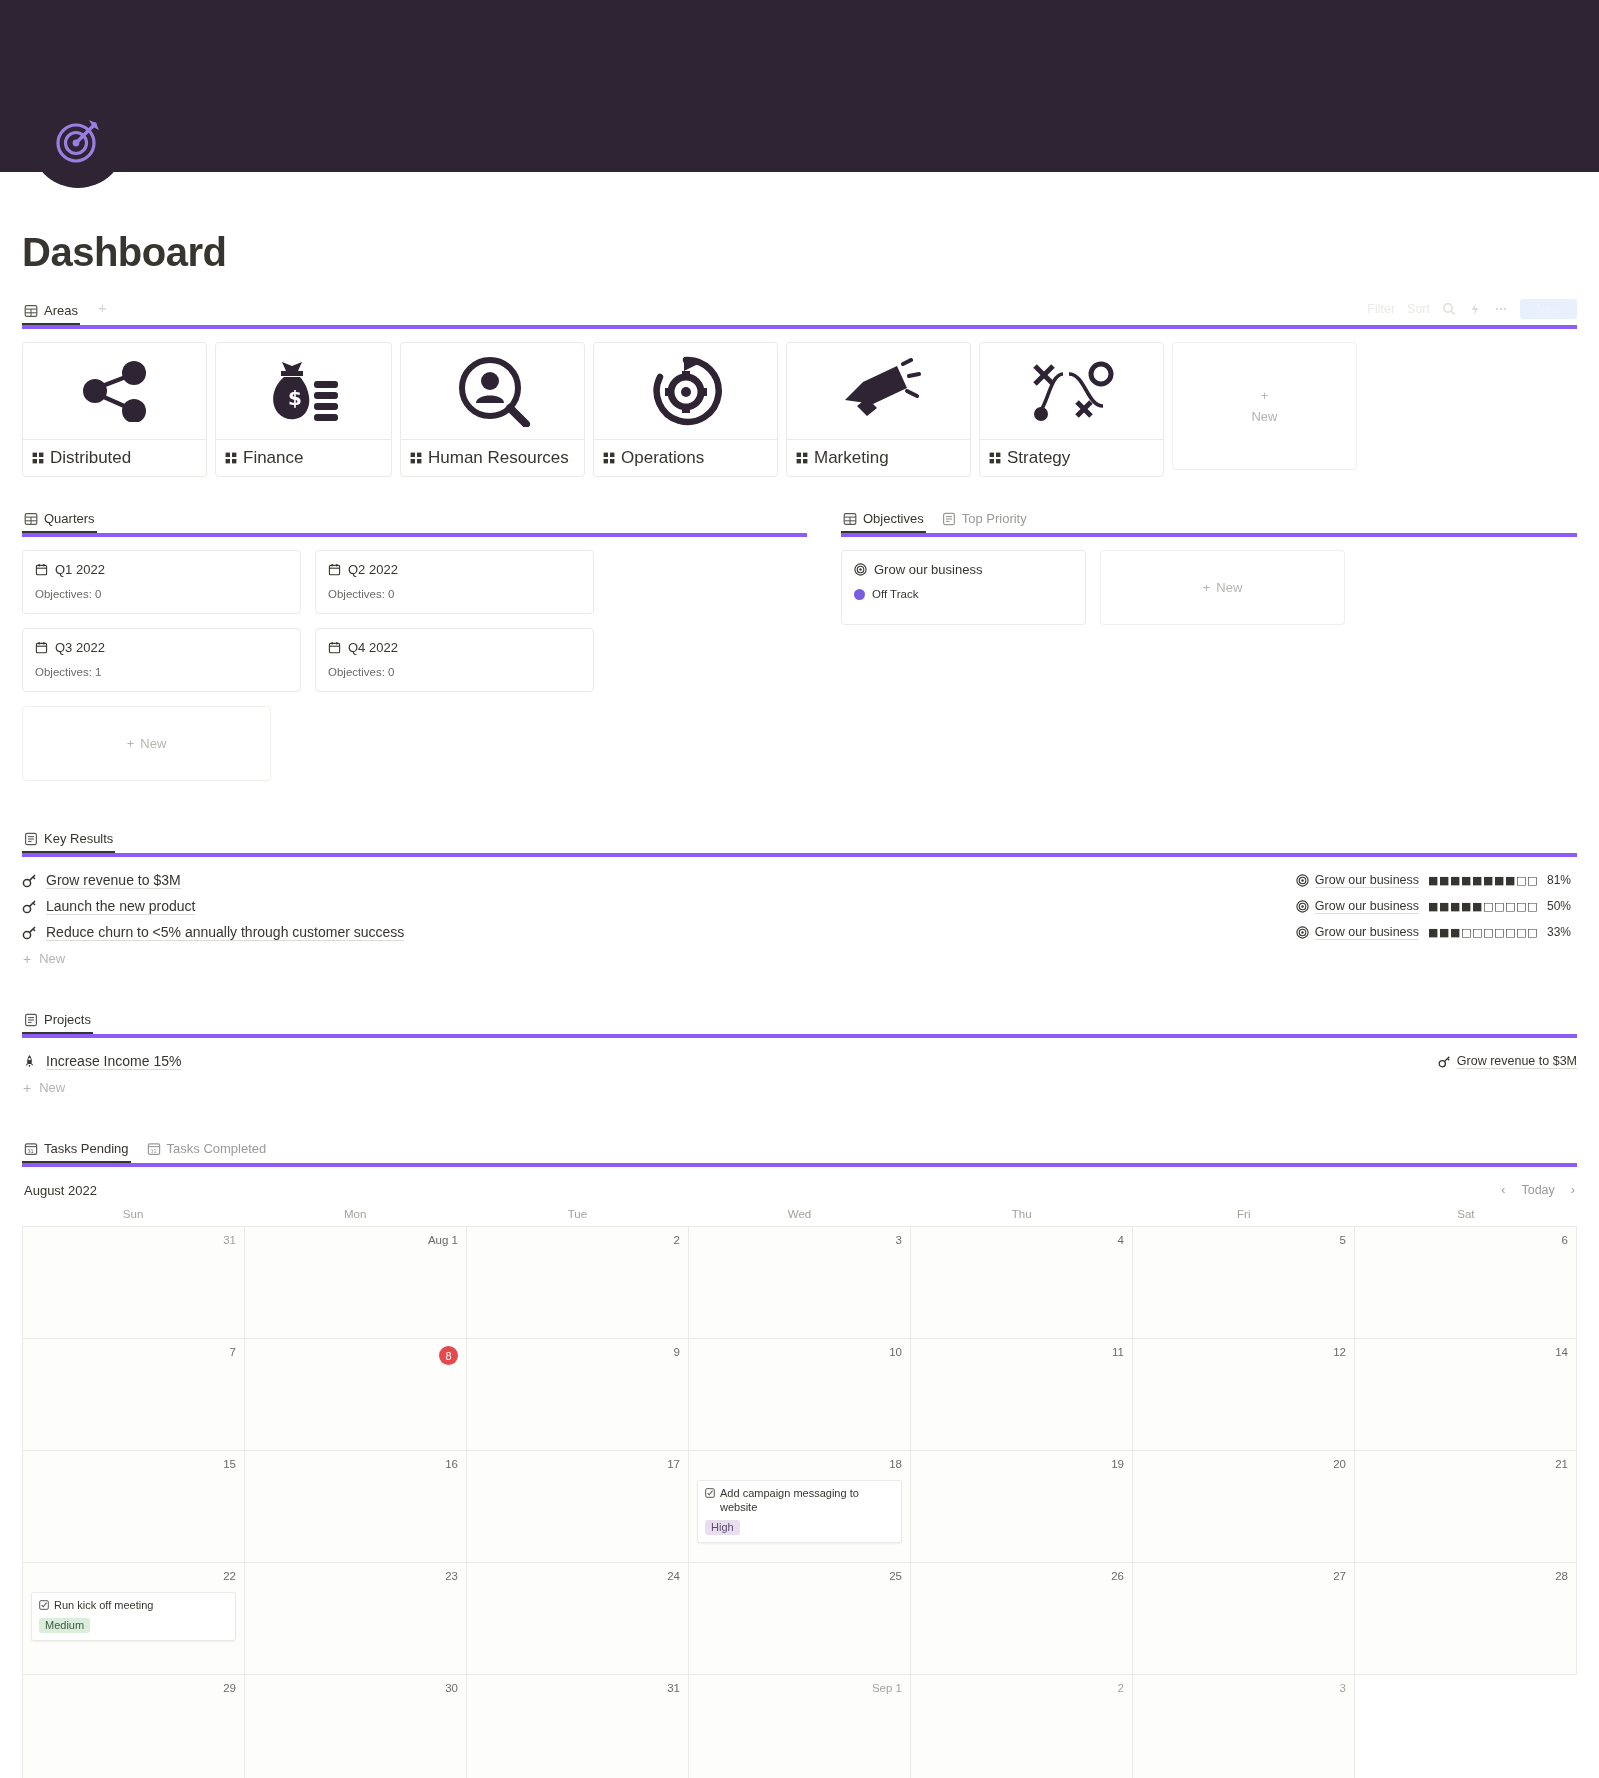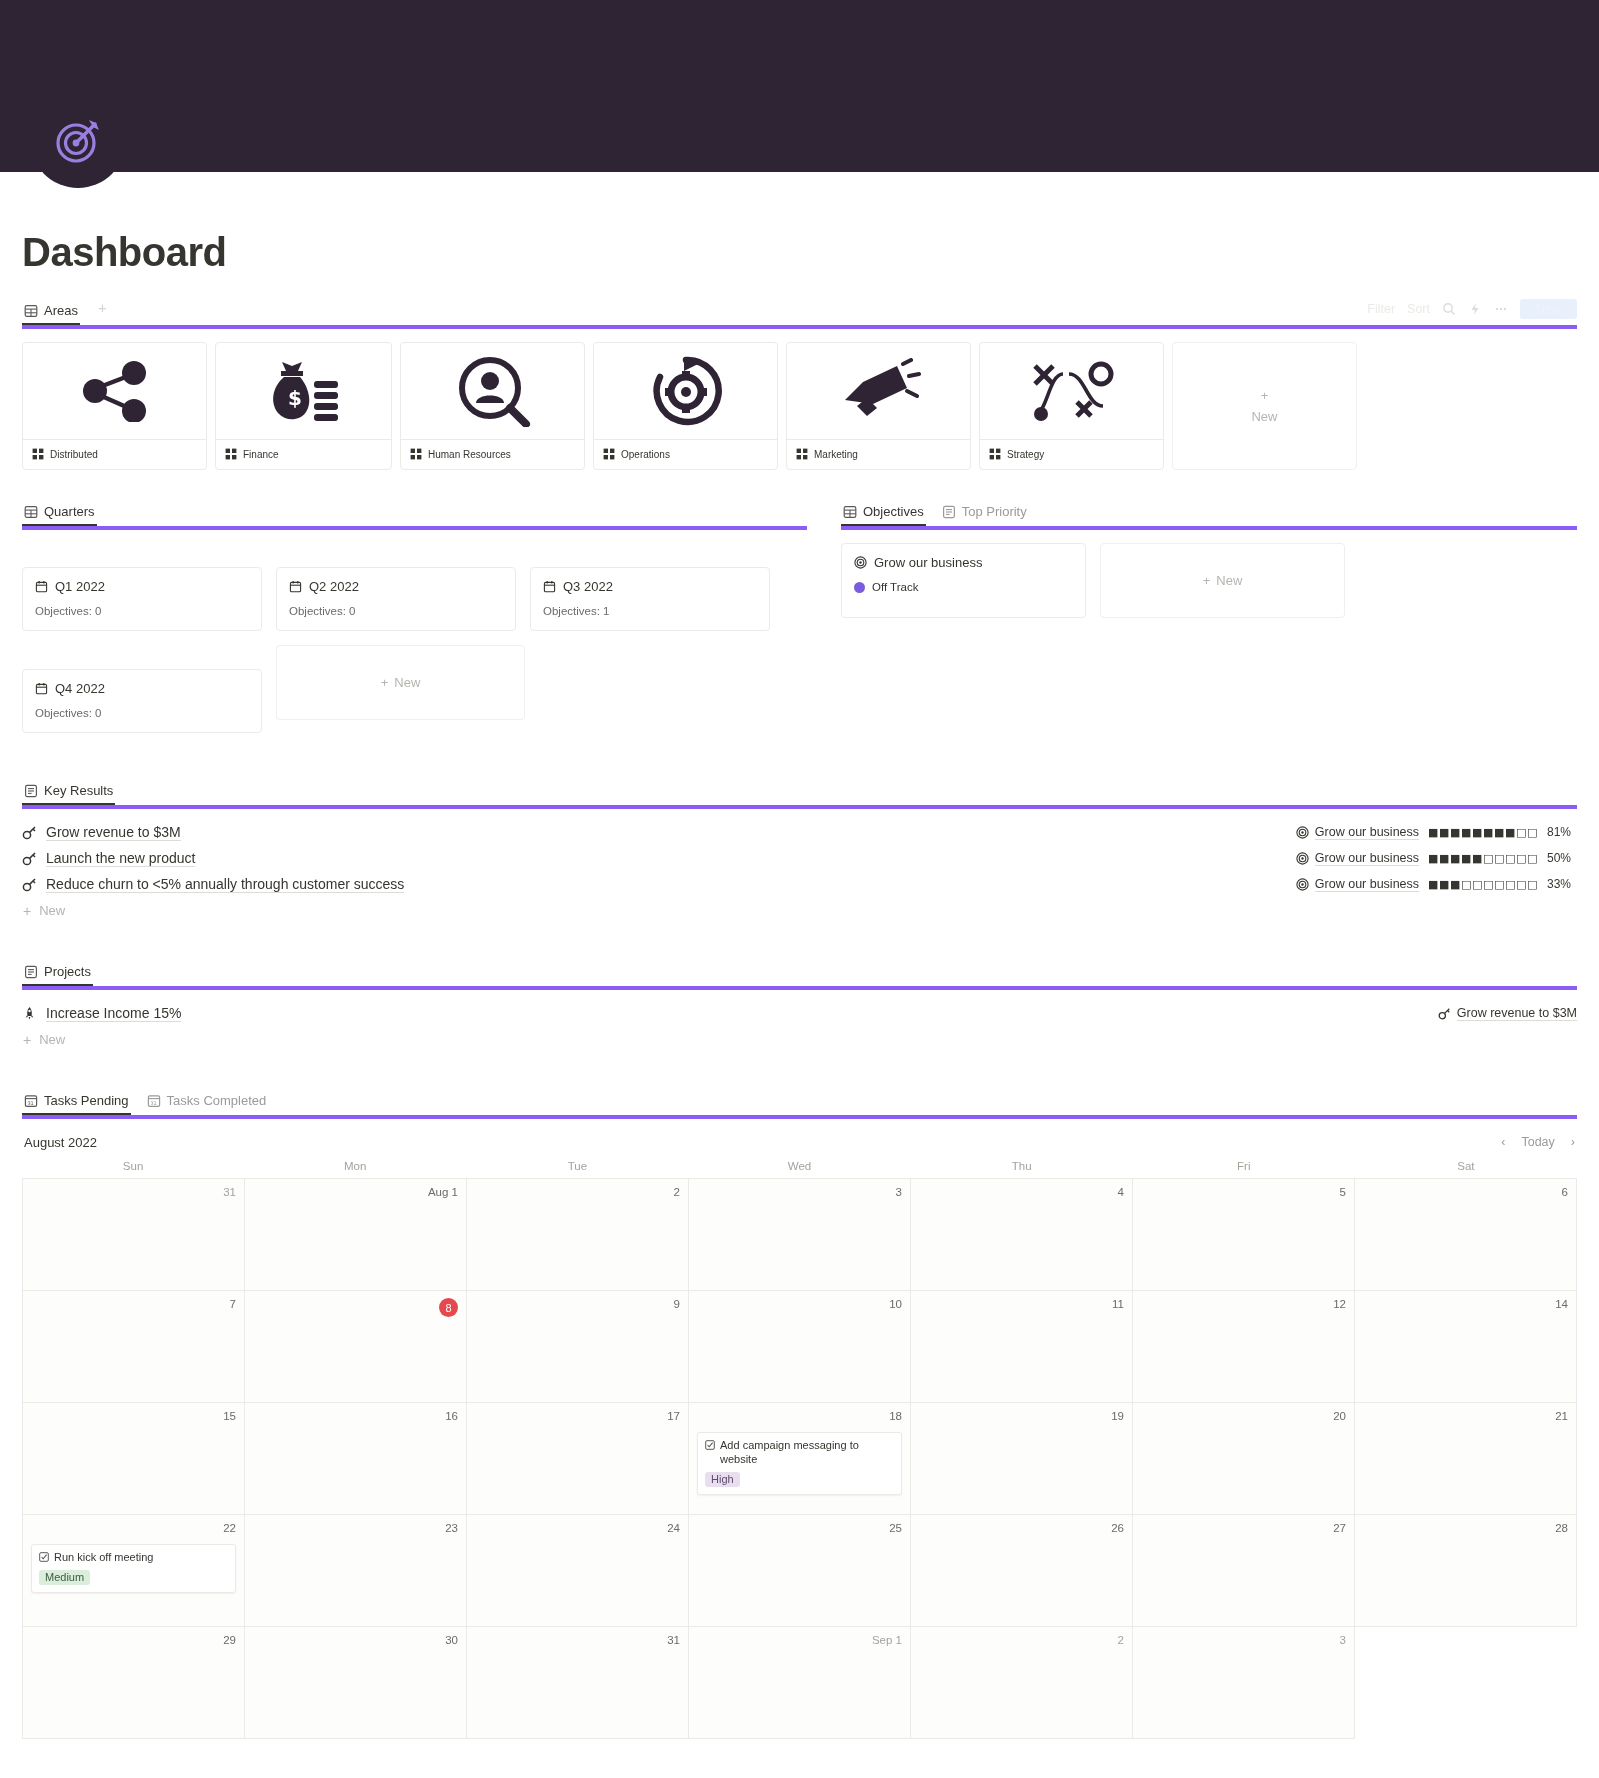--- a/index.html
+++ b/index.html
@@ -111,21 +111,21 @@
     align-items: center;
     justify-content: center;
     border-bottom: 1px solid #eceae6;
   }
   .gal-card .thumb svg { display: block; }
   .gal-card .cap {
     display: flex;
     align-items: center;
     gap: 6px;
     padding: 8px 9px;
-    font-size: 10px;
+    font-size: 17px;
     color: #37352f;
   }
   .gal-card .cap .ic svg { width: 12px; height: 12px; display: block; }
   .gal-new {
     border: 1px solid #f1efec;
     border-radius: 4px;
     color: #b6b4b0;
     display: flex;
     align-items: center;
     justify-content: center;
@@ -139,26 +139,25 @@
   .col-right { flex: 1 1 auto; }
 
   
   .qgrid {
     display: flex;
     flex-wrap: wrap;
     gap: 14px;
     margin-top: 13px;
   }
   .q-card {
-    width: 240px;
+    width: 279px;
     border: 1px solid #eceae6;
     border-radius: 4px;
     padding: 11px 12px 13px 12px;
     background: #fff;
-    margin-top: 24px;
   }
   .q-card .q-title {
     display: flex;
     align-items: center;
     gap: 7px;
     font-size: 13px;
     color: #37352f;
   }
   .q-card .q-title .ic svg { width: 13px; height: 13px; display:block; }
   .q-card .q-sub {

